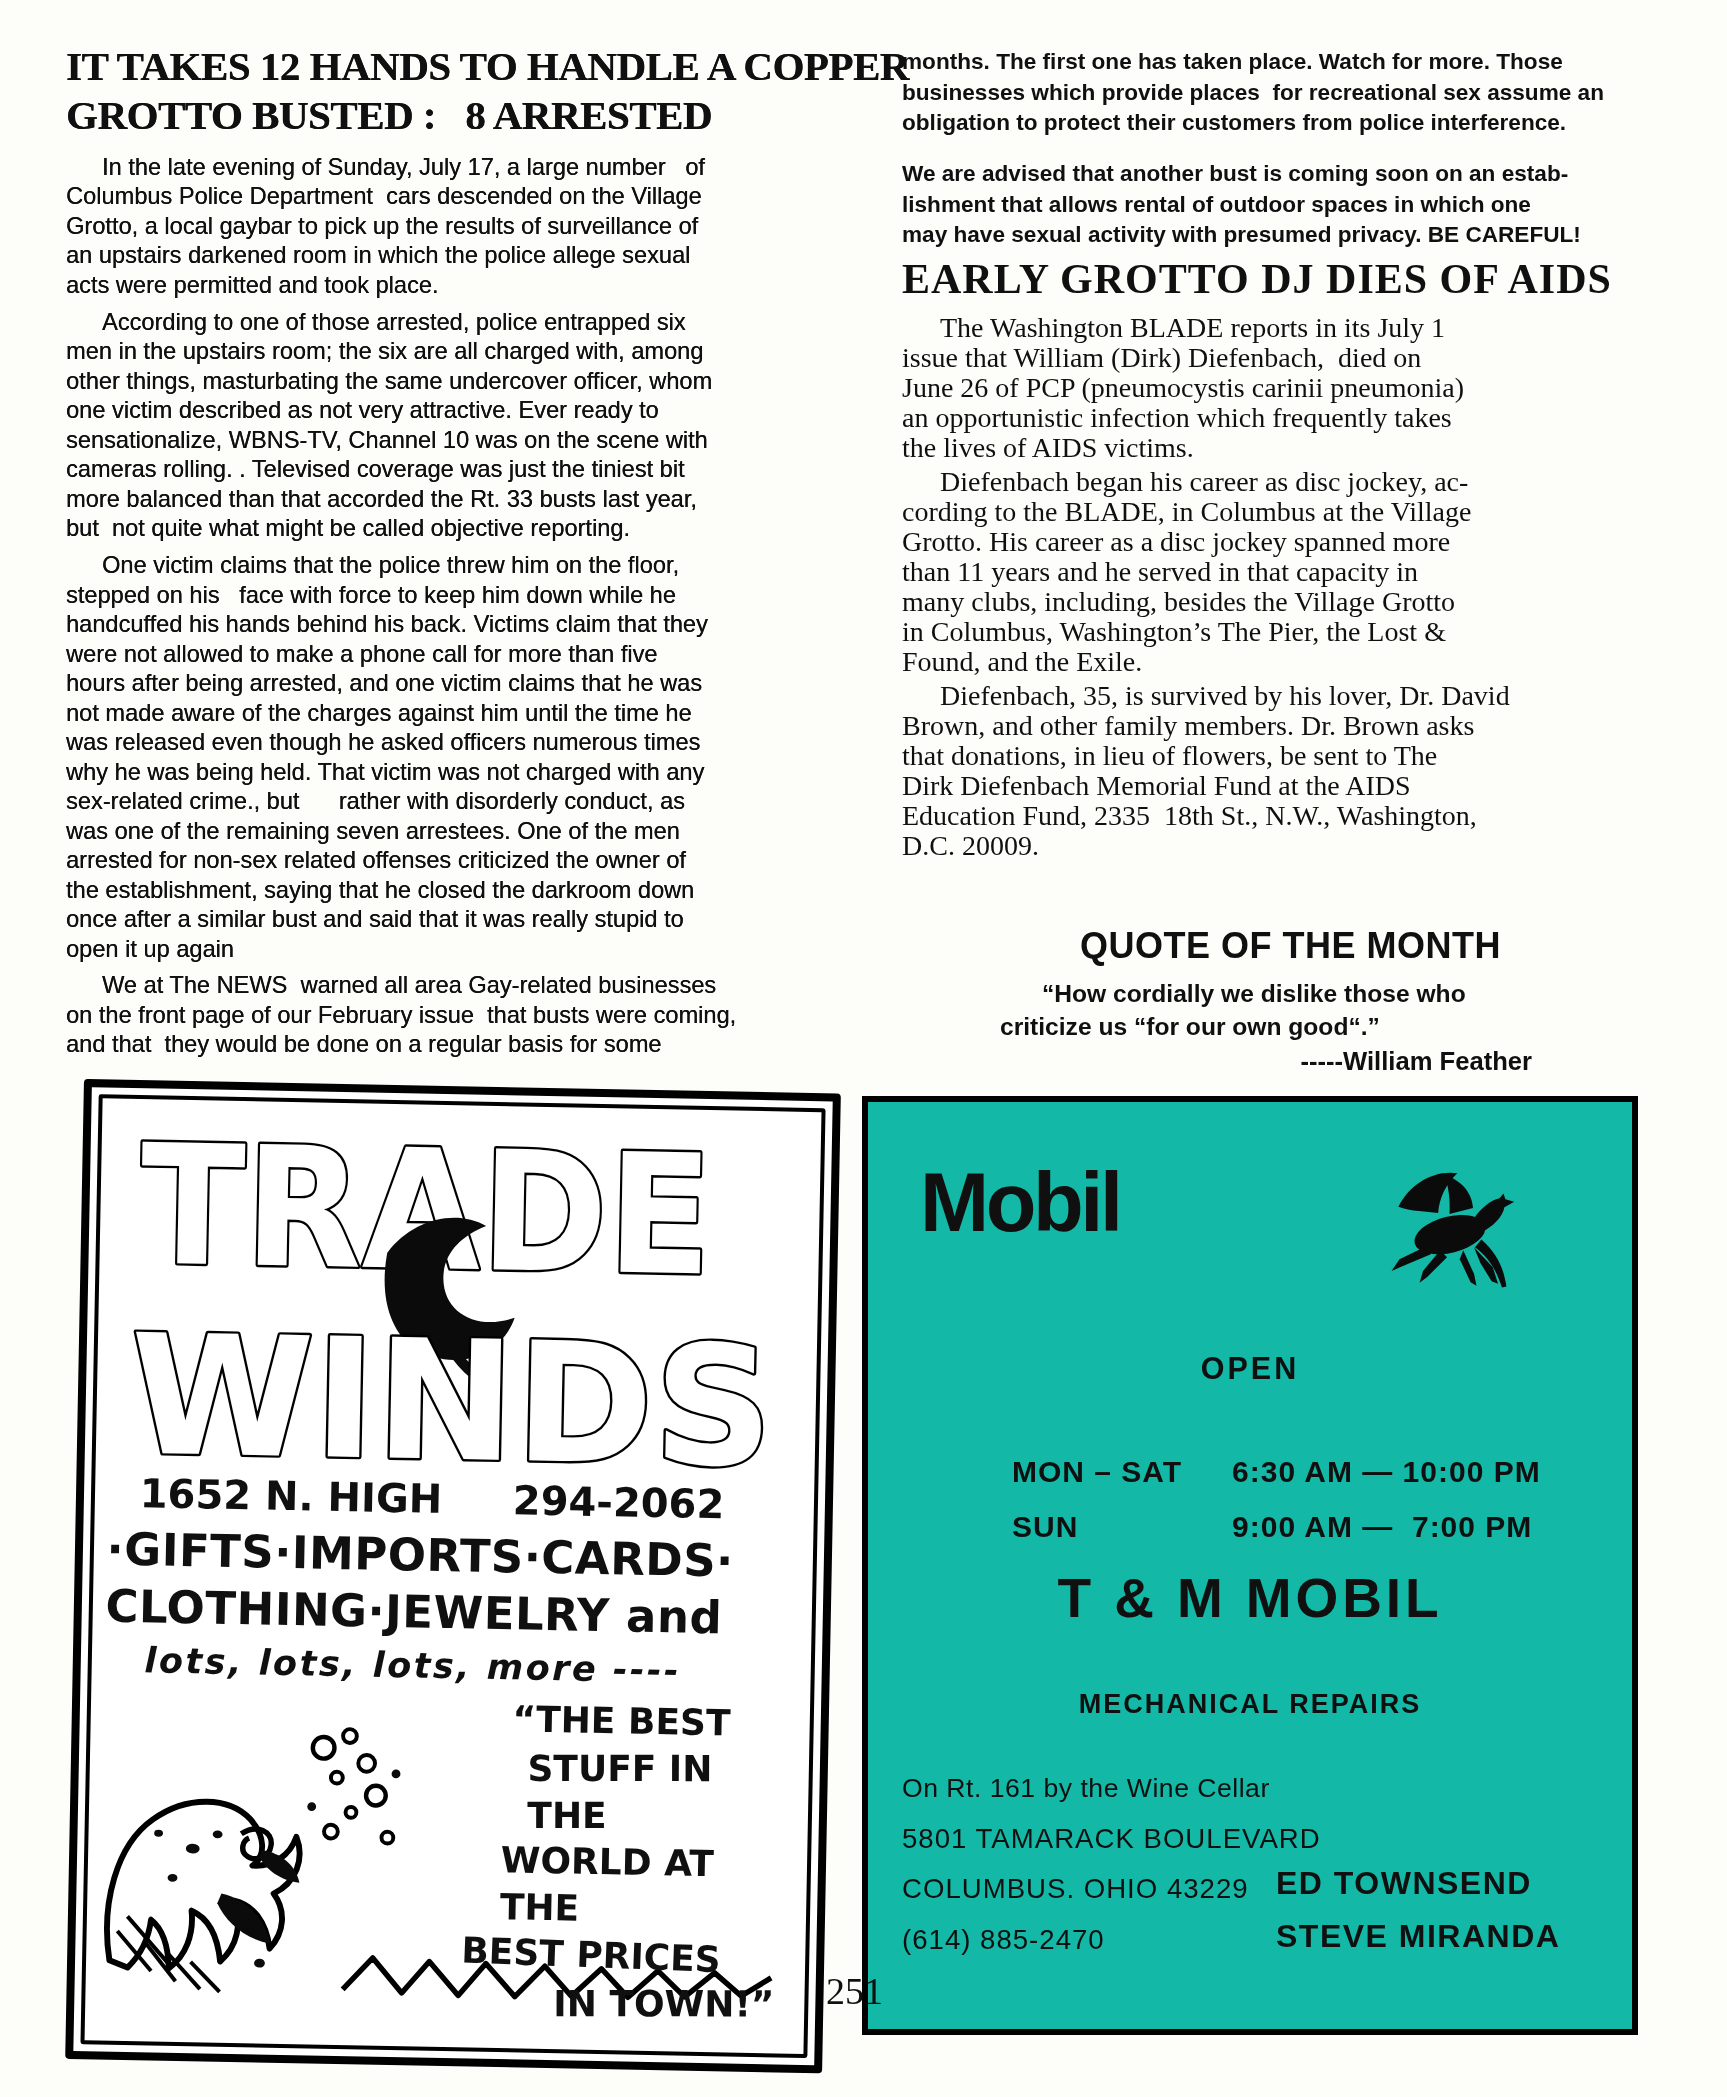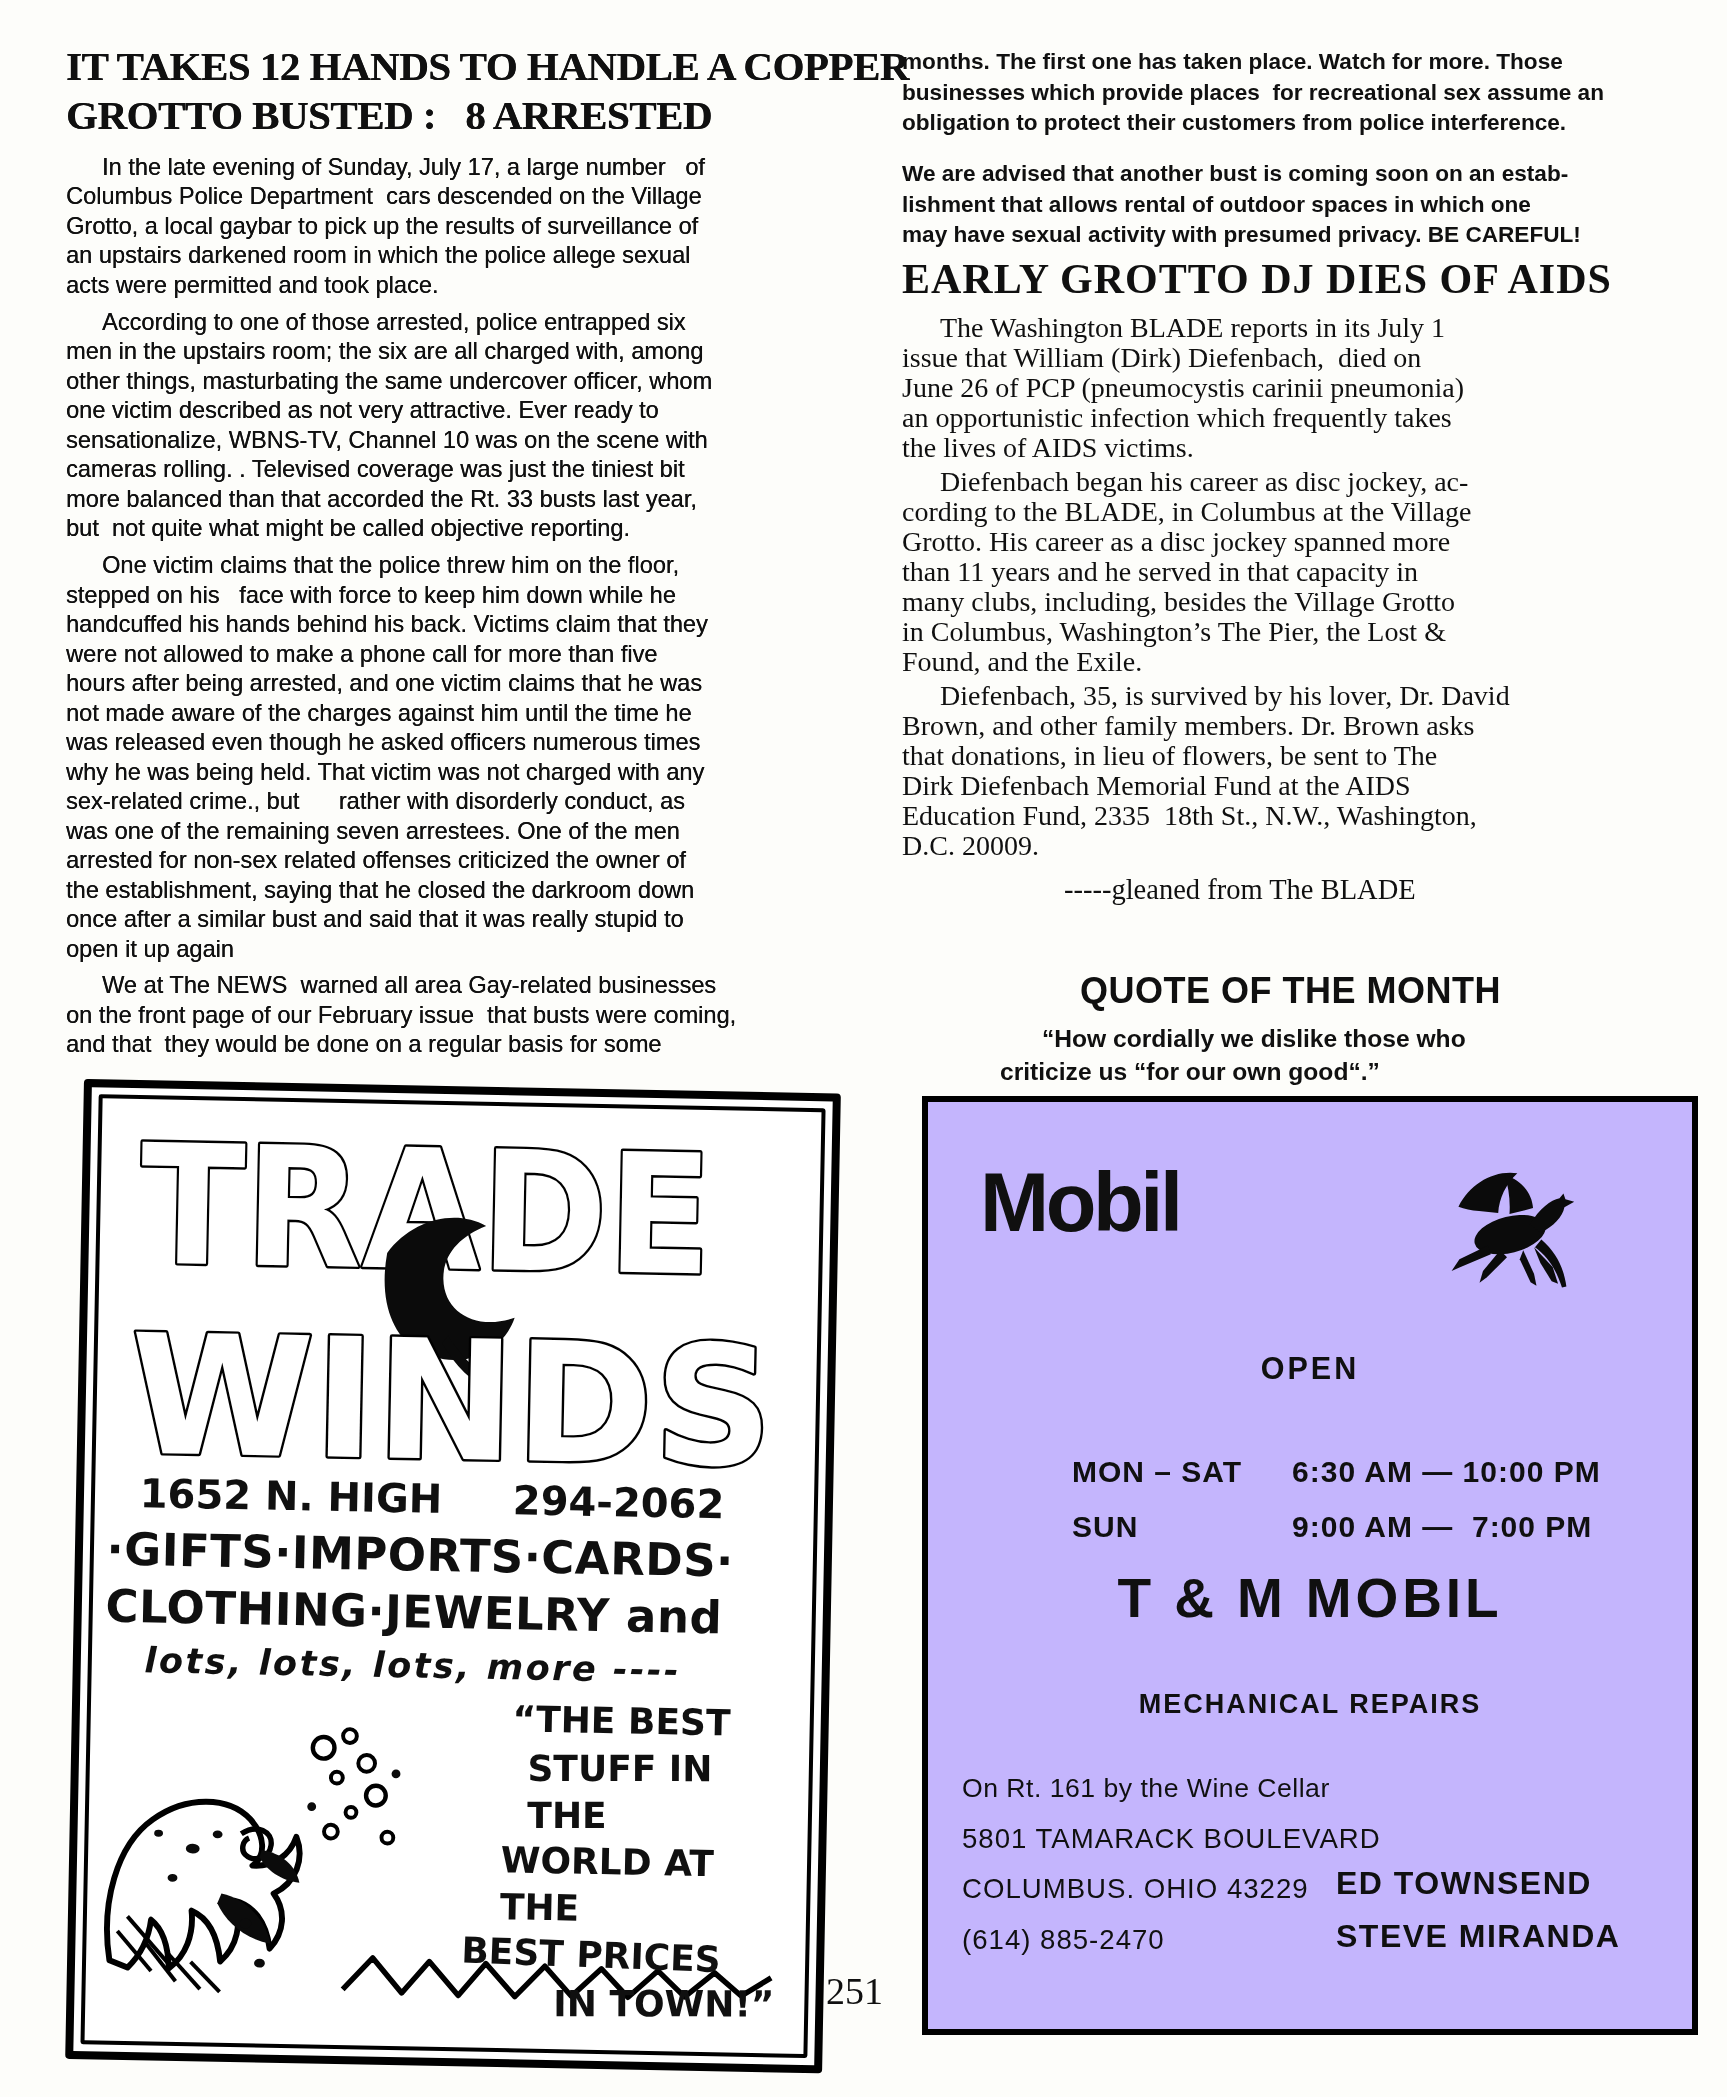--- a/index.html
+++ b/index.html
@@ -81,22 +81,22 @@
   .tw-slogan {
     position:absolute; left:339px; top:3px; width:344px;
     font-family:"DejaVu Sans", sans-serif; font-weight:bold;
     font-size:36px; line-height:47px;
   }
   .sl0 { margin-left:72px; } .sl1 { margin-left:88px; transform:rotate(-1deg); }
   .sl2 { margin-left:63px; } .sl3 { margin-left:25.6px; transform:rotate(1deg); }
   .sl4 { margin-left:118px; transform:rotate(-1deg); }
   
   .mobil-ad {
-    position:absolute; left:922px; top:1096px; width:764px; height:927px;
-    border:6.4px solid #000; background:#c4b5fd;
+    position:absolute; left:862px; top:1096px; width:764px; height:927px;
+    border:6.4px solid #000; background:#14b8a6;
   }
   .mobil-brand {
     position:absolute; left:52px; top:53px;
     font-weight:bold; font-size:83px; letter-spacing:-3.4px;
   }
   .pegasus { position:absolute; left:502px; top:58px; width:157px; height:135px; }
   .mobil-open { position:absolute; top:249px; left:0; width:100%; text-align:center;
     font-weight:bold; font-size:30.5px; letter-spacing:3px; }
   .hours-row { position:absolute; left:88px; font-weight:bold; font-size:30px; letter-spacing:1px; white-space:pre; }
   .hr0 { top:319px; } .hr1 { top:374px; }
@@ -180,21 +180,20 @@
 than 11 years and he served in that capacity in
 many clubs, including, besides the Village Grotto
 in Columbus, Washington’s The Pier, the Lost &amp;
 Found, and the Exile.</div>
     <div class="serif-para">Diefenbach, 35, is survived by his lover, Dr. David
 Brown, and other family members. Dr. Brown asks
 that donations, in lieu of flowers, be sent to The
 Dirk Diefenbach Memorial Fund at the AIDS
 Education Fund, 2335  18th St., N.W., Washington,
 D.C. 20009.</div>
-    <div class="gleaned">-----gleaned from The BLADE</div>
 
     <div class="quote-block">
       <div class="quote-heading">QUOTE OF THE MONTH</div>
       <div class="quote-lines">“How cordially we dislike those who
 criticize us “for our own good“.”</div>
       <div class="quote-attr">-----William Feather</div>
     </div>
   </div>
 
   <div class="tw-ad">

